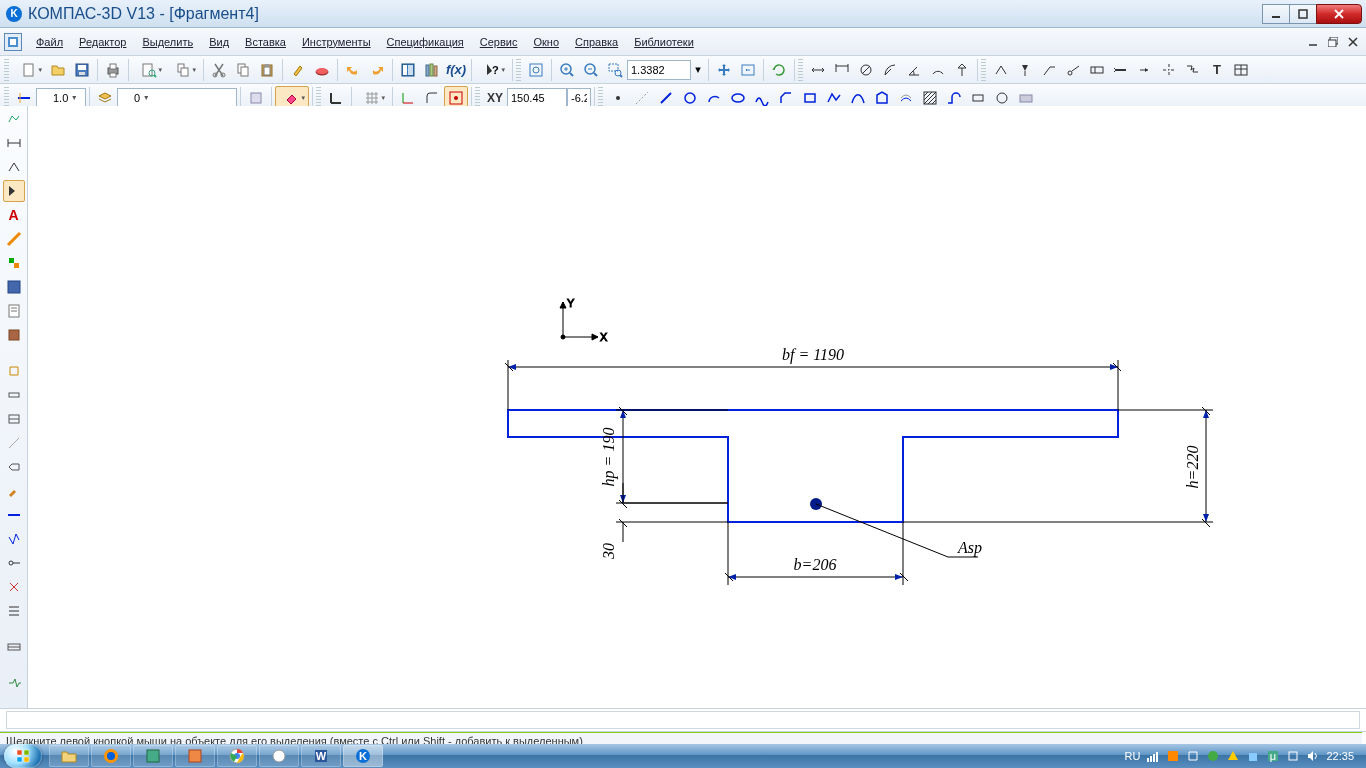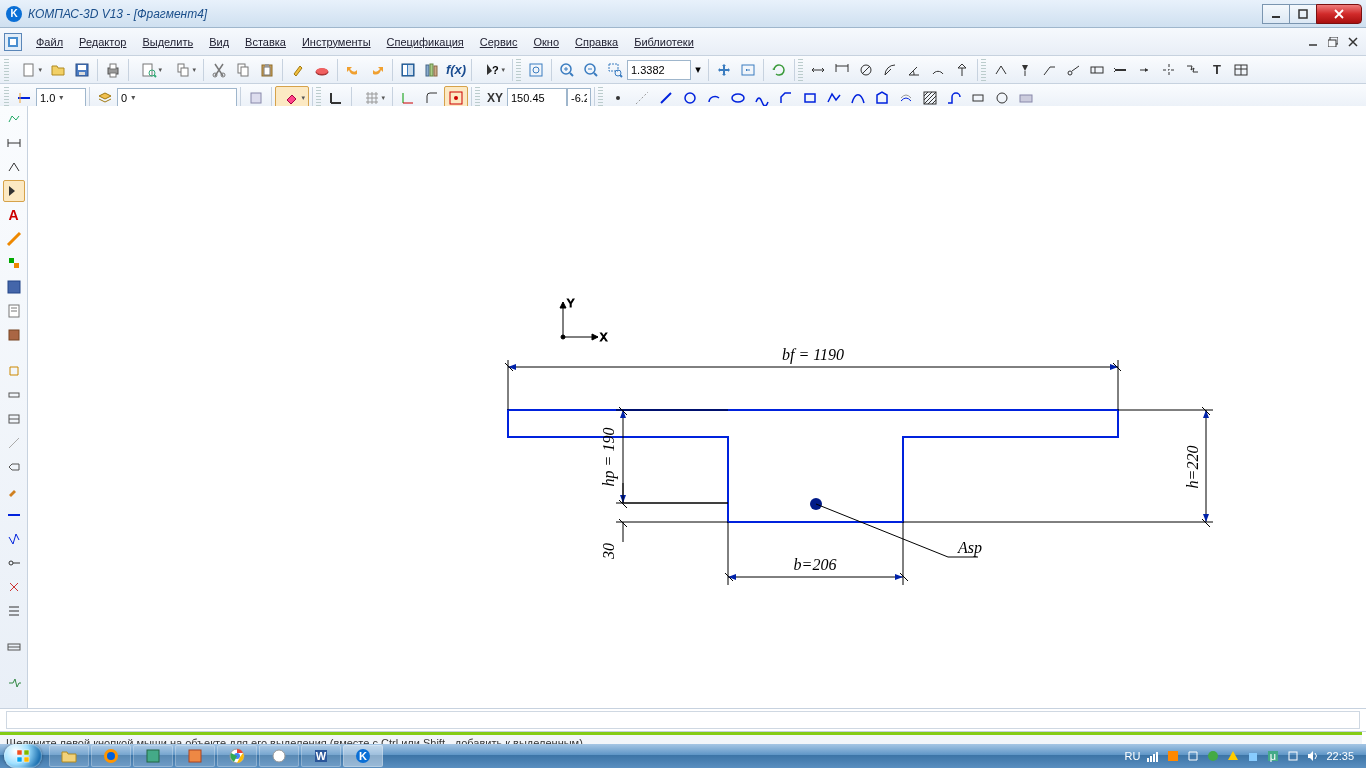--- a/index.html
+++ b/index.html
@@ -1,21 +1,21 @@
 <!DOCTYPE html>
 <html><head>
 <meta charset="utf-8">
 <style>
 * { margin: 0; padding: 0; box-sizing: border-box; font-family: "Segoe UI", Tahoma, sans-serif; font-size: 11px; }
 html, body { width: 1366px; height: 768px; overflow: hidden; background: #fff; }
 
 
 .titlebar { height: 28px; background: linear-gradient(to bottom,#e8f1fb,#cfe0f0); display:flex; align-items:center; border-bottom:1px solid #9fb6cc; }
 .titlebar .icon { width:16px; height:16px; margin:0 6px; border-radius:50%; background:#0a6fd6; color:#fff; text-align:center; line-height:16px; font-weight:bold; font-size:10px; }
-.titlebar .title { color:#1a4e8a; font-size:12px; flex:0 0 auto;font-style:italic; }
+.titlebar .title { color:#1a4e8a; font-size:16px; flex:0 0 auto; }
 .titlebar-spacer { flex:1; }
 .winbtns { display:flex; height:20px; margin-right:4px; }
 .winbtn { width:28px; height:20px; border:1px solid #7a95b0; margin-left:-1px; background:linear-gradient(#f4f8fc,#dce8f4); display:flex; align-items:center; justify-content:center; cursor:pointer; }
 .winbtn.close { width:46px; background:linear-gradient(#f07c7c,#d12a2a,#a80f0f); color:#fff; border-radius:0 4px 4px 0; border-color:#7a1010; }
 .winbtn svg { width:10px; height:10px; }
 
 
 .menubar { height:28px; display:flex; align-items:center; padding:0 4px; background:linear-gradient(#f6f9fd,#e8eef6); border-bottom:1px solid #c7d2df; position:relative; }
 .menubar .mdi-icon { width:18px; height:18px; margin-right:6px; border:1px solid #5a86b8; background:#e2edf8; display:flex; align-items:center; justify-content:center; }
 .menuitem { padding:2px 8px; cursor:pointer; color:#223; }
@@ -24,39 +24,39 @@
 .mdi-btn { width:18px; height:14px; margin-left:2px; display:flex; align-items:center; justify-content:center; cursor:pointer; }
 
 
 .toolrow { height:28px; display:flex; align-items:center; padding:0 4px; background:linear-gradient(#fafcfe,#e9eff7); border-bottom:1px solid #c7d2df; }
 .sep { width:1px; height:22px; background:#c7d2df; margin:0 3px; }
 .grip { width:5px; height:22px; margin-right:3px; background:repeating-linear-gradient(to bottom,#bcc 0 1px,transparent 1px 3px); }
 .tbtn { width:24px; height:24px; display:flex; align-items:center; justify-content:center; cursor:pointer; border:1px solid transparent; border-radius:2px; }
 .tbtn.dd { width:34px; position:relative; }
 .tbtn.dd::after { content:"▾"; font-size:7px; color:#555; position:absolute; right:3px; }
 .tinput { height:20px; width:64px; border:1px solid #9fb6cc; background:#fff; padding:0 3px; font-size:11px; }
-.tcombo { height:20px; border:1px solid #9fb6cc; background:#fff; display:flex; align-items:center; padding:0 3px; position:relative; }
+.tcombo { height:20px; border:1px solid #9fb6cc; background:#fff; display:flex; align-items:center; padding:0 16px; position:relative; }
 .tcombo::after { content:"▾"; font-size:8px; color:#555; margin-left:4px; }
 
 
 .workspace { position:absolute; top:106px; bottom:60px; left:0; right:0; display:flex; }
 .leftbar { width:28px; background:linear-gradient(#fafcfe,#e9eff7); border-right:1px solid #c7d2df; display:flex; flex-direction:column; align-items:center; padding-top:2px; gap:2px; overflow:hidden; }
 .lbtn { width:22px; height:22px; display:flex; align-items:center; justify-content:center; cursor:pointer; border:1px solid transparent; border-radius:2px; }
 .lbtn.sel { background:#fce9c3; border-color:#d6a24a; }
 .lbtngap { height:10px; }
 
 
 .canvas-wrap { flex:1; background:#fff; position:relative; overflow:hidden; }
 .canvas-wrap svg { width:100%; height:100%; }
 
 
 .cmdline { position:absolute; bottom:36px; left:0; right:0; height:24px; border-top:1px solid #c7d2df; border-bottom:1px solid #c7d2df; background:#fff; display:flex; align-items:center; padding:2px 6px; }
 .cmdinput { flex:1; height:18px; border:1px solid #cfd8e2; background:#fff; }
 
-.statusbar { position:absolute; bottom:16px; left:0; right:4px; height:20px; border-top:3px solid #84cc16; background:#f2f5f9; padding:2px 6px; color:#333; font-size:11px; }
+.statusbar { position:absolute; bottom:16px; left:0; right:4px; height:20px; border-top:1px solid #84cc16; background:#f2f5f9; padding:2px 6px; color:#333; font-size:11px; }
 
 
 .taskbar { position:absolute; bottom:0; left:0; right:0; height:24px; background:linear-gradient(to bottom,#a6c6e4 0,#5f96c7 45%,#3c74a6 46%,#5a8fc0 100%); display:flex; align-items:center; padding:0 4px; }
 .start { width:38px; height:24px; border-radius:12px; background:radial-gradient(circle at 30% 30%,#fff,#9fe0ff 40%,#1a6fb0 80%); margin-right:6px; display:flex; align-items:center; justify-content:center; cursor:pointer; box-shadow:inset 0 0 2px #fff,0 0 3px rgba(0,0,0,.4); }
 .start svg { width:16px; height:16px; }
 .tb-btn { width:40px; height:22px; margin:0 1px; background:rgba(255,255,255,.15); border:1px solid rgba(255,255,255,.25); border-radius:2px; display:flex; align-items:center; justify-content:center; cursor:pointer; }
 .tb-tray { margin-left:auto; display:flex; align-items:center; gap:6px; color:#fff; padding-right:8px; font-size:11px; }
 .tray-icon { width:14px; height:14px; display:flex; align-items:center; justify-content:center; }
 
 .dimtext { font-family: "Times New Roman", serif; font-style: italic; font-size: 16px; fill:#000; }

